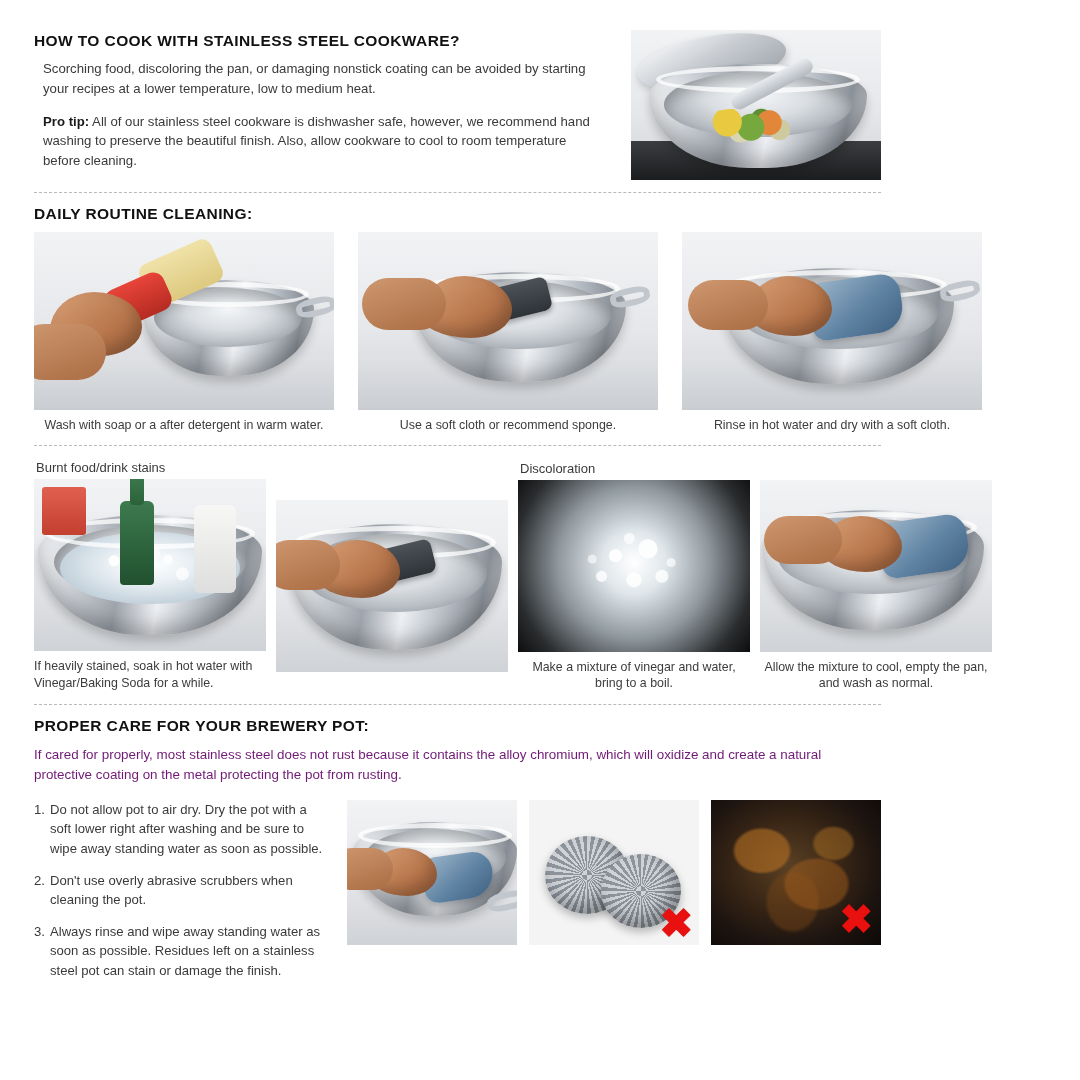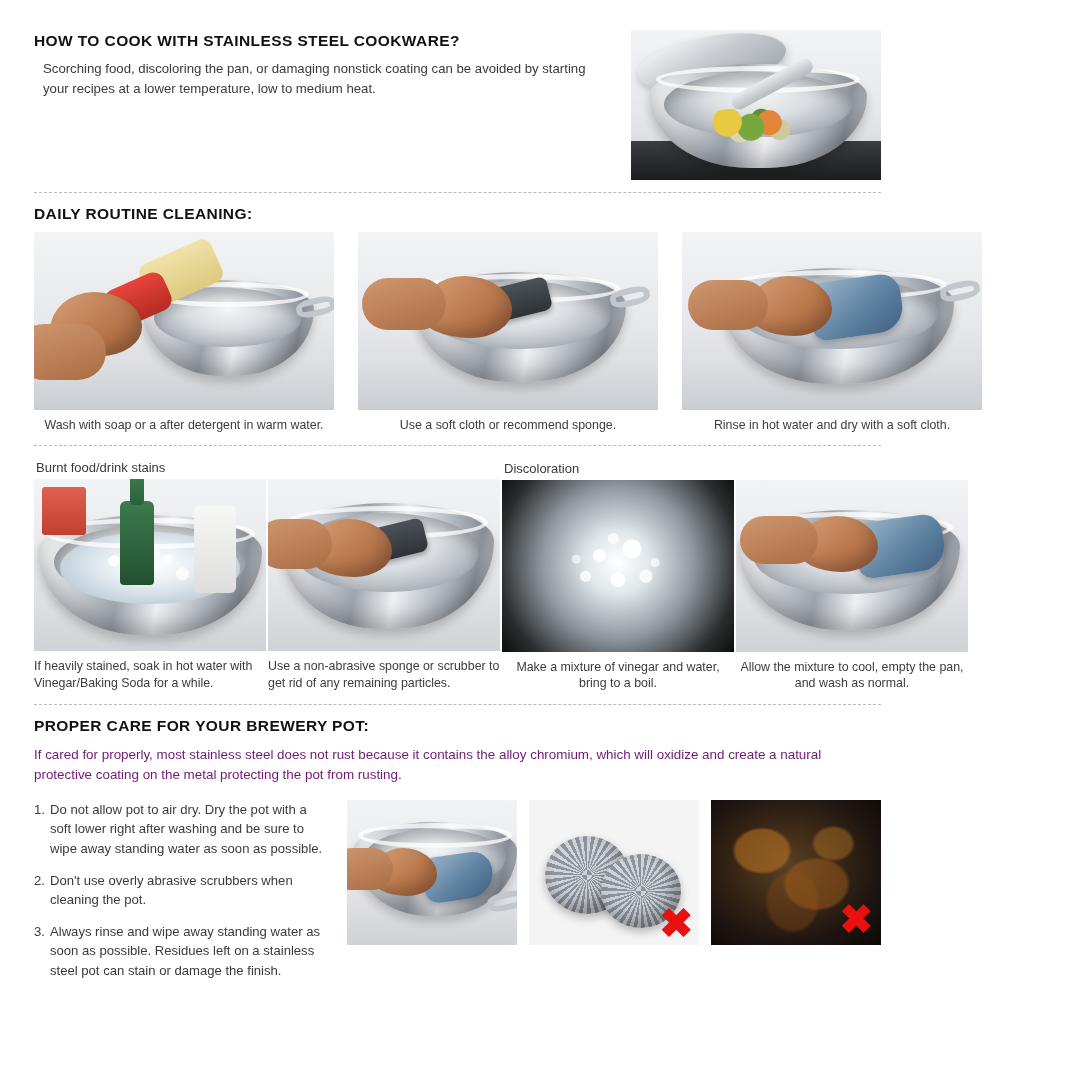--- a/index.html
+++ b/index.html
@@ -74,21 +74,21 @@
   
   .row3 { display: flex; gap: 24px; }
   .col3 { width: 300px; }
   .col3 .photo { width: 300px; height: 178px; }
   
   .sublabel {
     font-size: 13px;
     color: #3a3a3a;
     margin: 2px 0 4px 2px;
   }
-  .row4 { display: flex; gap: 2px; align-items: center; }
+  .row4 { display: flex; gap: 10px; align-items: center; }
   .col4 { width: 232px; }
   .col4 .photo { width: 232px; height: 172px; }
   
   .sec4-body { font-size: 13.4px; line-height: 1.52; color: #701a75; margin: 10px 0 14px 0; }
   .sec4-flex { display: flex; gap: 16px; align-items: flex-start; }
   .numlist { width: 470px; }
   .numitem {
     display: flex;
     font-size: 13.1px;
     line-height: 1.5;
@@ -302,20 +302,21 @@
 </style>
 </head>
 <body>
 
 <div class="page">
 
   <div class="sec1">
     <div class="sec1-text">
       <h2 class="section-title">HOW TO COOK WITH STAINLESS STEEL COOKWARE?</h2>
       <p class="body-text">Scorching food, discoloring the pan, or damaging nonstick coating can be avoided by starting your recipes at a lower temperature, low to medium heat.</p>
+      <p class="body-text"><span class="protip-label">Pro tip:</span><span> All of our stainless steel cookware is dishwasher safe, however, we recommend hand washing to preserve the beautiful finish. Also, allow cookware to cool to room temperature before cleaning.</span></p>
     </div>
     <div class="hero-img photo">
       <div class="bg-kitchen"></div>
       <div class="stovetop"></div>
       <div class="lid" style="left:6px; top:6px;"></div>
       <div class="pan" style="left:18px; top:34px; width:218px; height:104px;">
         <div class="pan-inner"></div>
         <div class="pan-rim"></div>
         <div class="food"></div>
       </div>
@@ -409,21 +410,20 @@
         <div class="photo">
           <div class="bg-kitchen"></div>
           <div class="pan" style="left:12px; top:24px; width:214px; height:126px;">
             <div class="pan-inner"></div>
             <div class="pan-rim"></div>
           </div>
           <div class="sponge" style="left:104px; top:44px; width:54px; height:34px;"></div>
           <div class="hand" style="left:40px; top:40px; width:84px; height:58px;"></div>
           <div class="arm" style="left:-12px; top:40px; width:76px; height:50px;"></div>
         </div>
-        <div class="cap-left">Use a non-abrasive sponge or scrubber to get rid of any remaining particles.</div>
       </div>
 
       <div class="col4">
         <div class="sublabel">Discoloration</div>
         <div class="photo" style="background:#0b0c0d;">
           <div class="boil"></div>
         </div>
         <div class="cap">Make a mixture of vinegar and water, bring to a boil.</div>
       </div>
 

